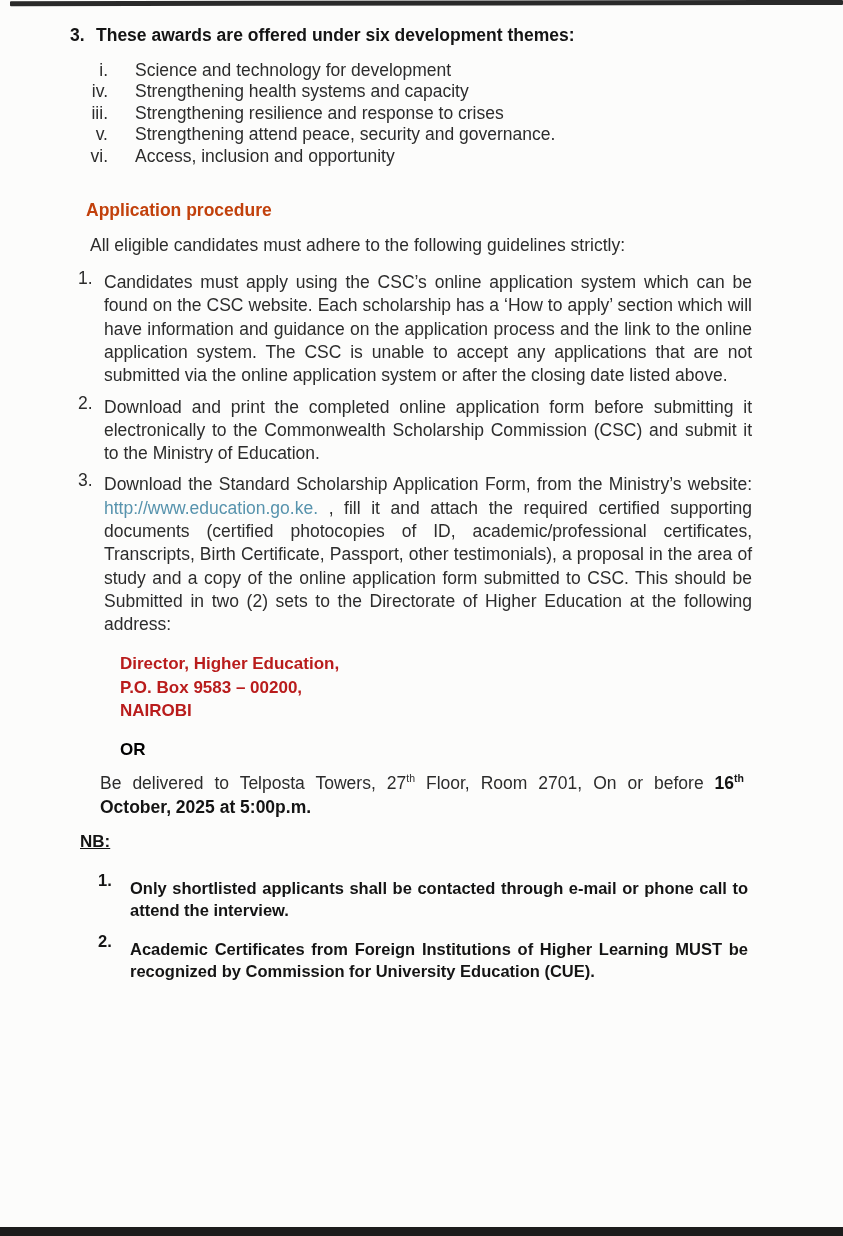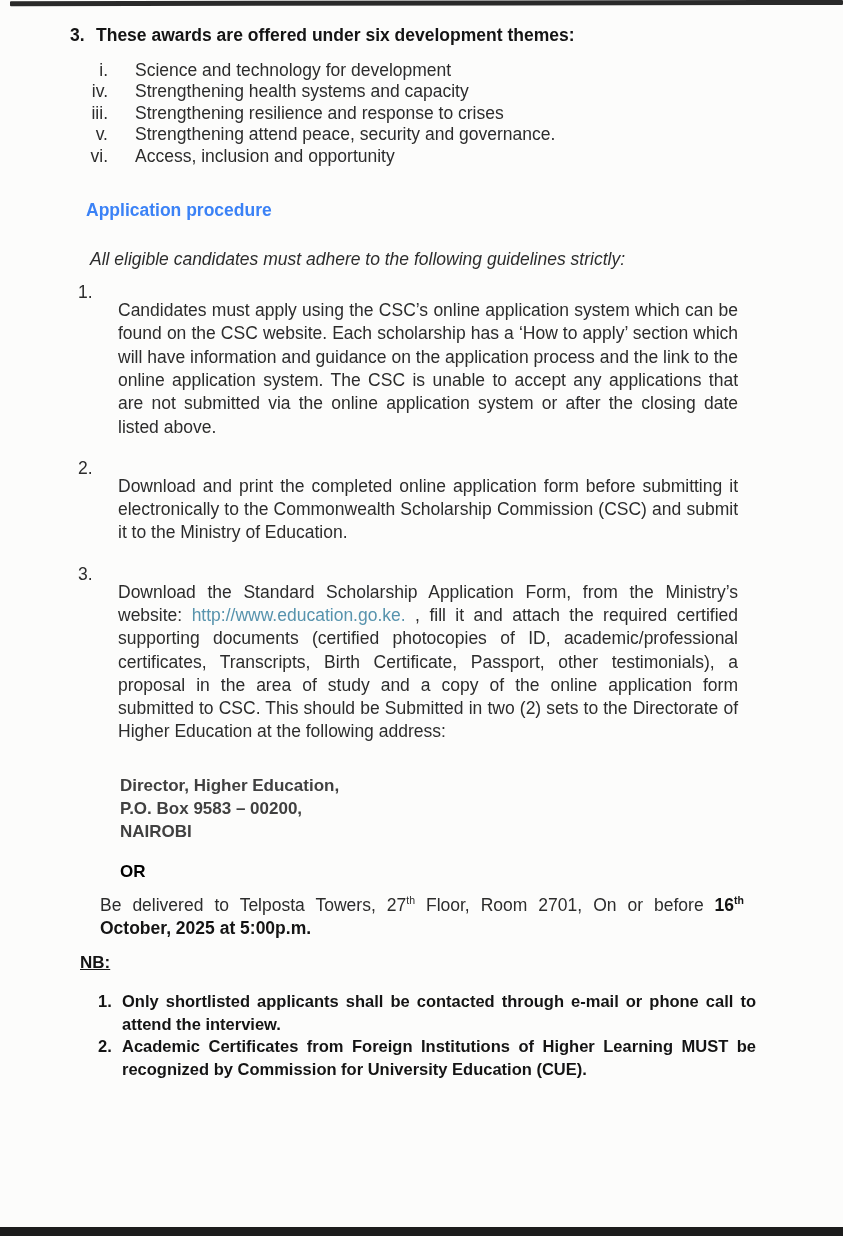--- a/index.html
+++ b/index.html
@@ -22,39 +22,39 @@
   }
   .content{position:absolute;left:78px;top:24px;width:678px;}
 
   .h3row{display:flex;margin-left:-8px;font-weight:bold;font-size:17.5px;line-height:22px;color:#141414;}
   .h3row .mk{width:26px;flex:none;}
 
   .themes{margin:14px 0 0 0;padding:0;list-style:none;}
   .themes li{display:flex;font-size:17.5px;line-height:21.4px;color:#2c2c2c;}
   .themes .mk{width:30px;flex:none;text-align:right;margin-right:27px;}
 
-  .subhead{margin:32px 0 0 8px;font-weight:bold;font-size:17.5px;line-height:22px;color:#3b82f6;}
-  .intro{margin:27px 0 0 12px;font-size:17.5px;line-height:23px;color:#2c2c2c;font-style:italic;}
+  .subhead{margin:32px 0 0 8px;font-weight:bold;font-size:17.5px;line-height:22px;color:#c2410c;}
+  .intro{margin:13px 0 0 12px;font-size:17.5px;line-height:23px;color:#2c2c2c;}
 
   .steps{margin-top:10px;}
   .step{display:flex;font-size:17.5px;line-height:23.3px;color:#2c2c2c;}
   .step .mk{width:22px;flex:none;}
-  .step p{margin:18px;flex:1;text-align:justify;}
+  .step p{margin:4px;flex:1;text-align:justify;}
 
-  .address{margin:12px 0 0 42px;font-weight:bold;font-size:17px;line-height:23.3px;color:#404040;}
+  .address{margin:12px 0 0 42px;font-weight:bold;font-size:17px;line-height:23.3px;color:#b91c1c;}
   .or{margin:16px 0 0 42px;font-weight:bold;font-size:17px;line-height:23px;color:#000000;}
 
   .delivery{margin:11px 12px 0 22px;font-size:17.5px;line-height:23.3px;text-align:justify;color:#2c2c2c;}
   .delivery b{color:#141414;}
 
   .nb-label{display:inline-block;margin:12px 0 16px 2px;font-weight:bold;font-size:17px;line-height:22px;
     text-decoration:underline;color:#141414;}
   .nb-item{display:flex;margin-left:20px;font-weight:bold;font-size:16.5px;line-height:22.5px;color:#141414;}
   .nb-item .mk{width:24px;flex:none;}
-  .nb-item p{margin:0;flex:1;text-align:justify;}
+  .nb-item p{margin:8px;flex:1;text-align:justify;}
 
   sup{font-size:10.5px;vertical-align:super;line-height:0;}
   .link{cursor:pointer;}
 </style>
 </head>
 <body>
 
 <div class="page">
   <div class="edge-top"></div>
 

